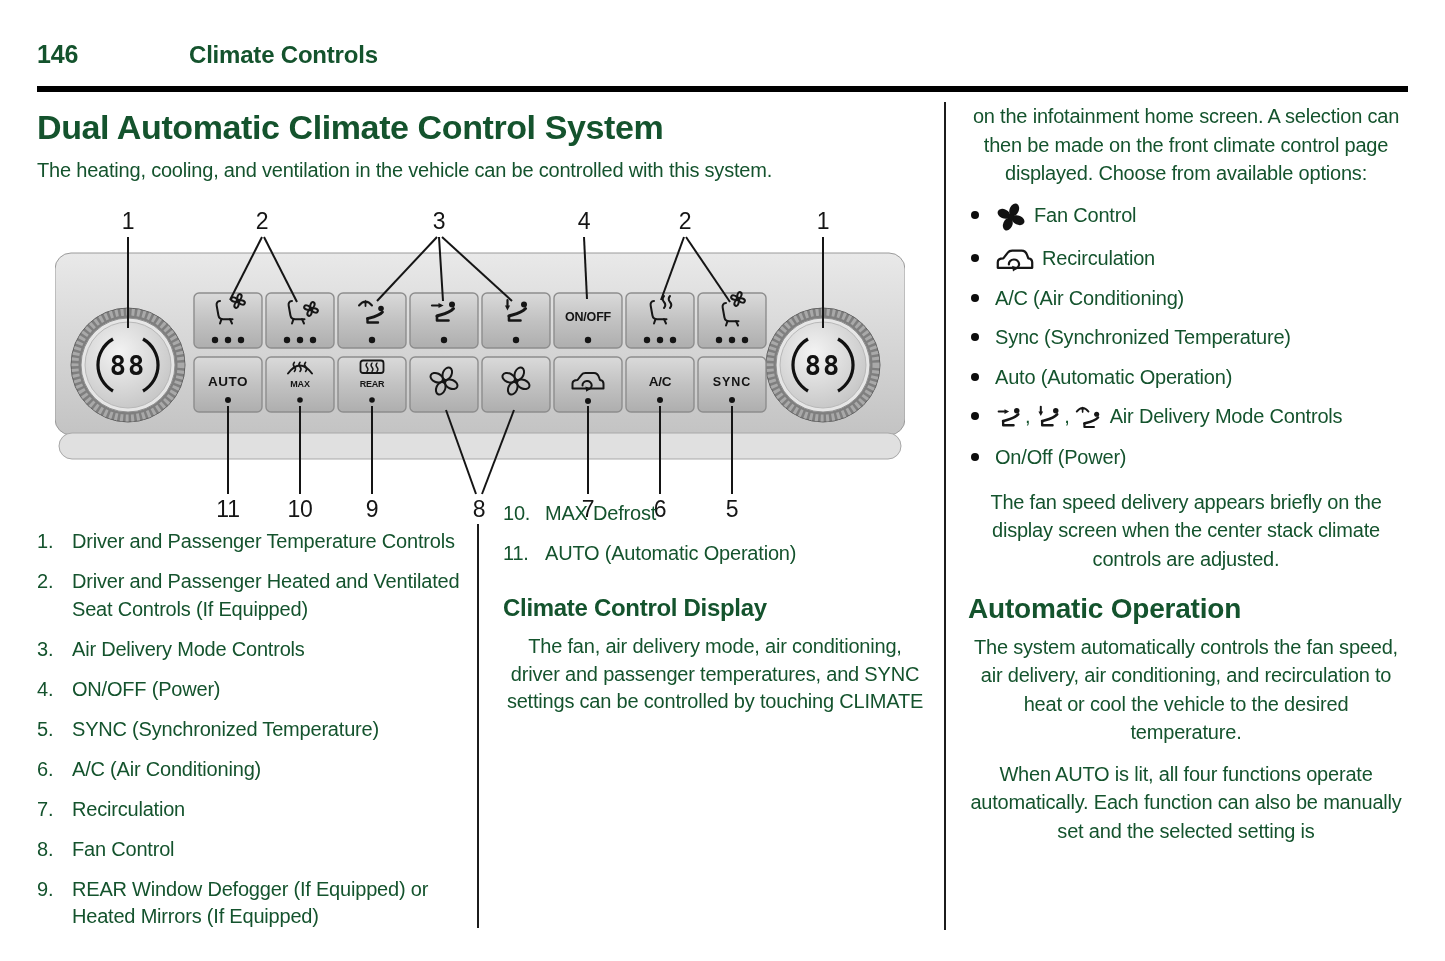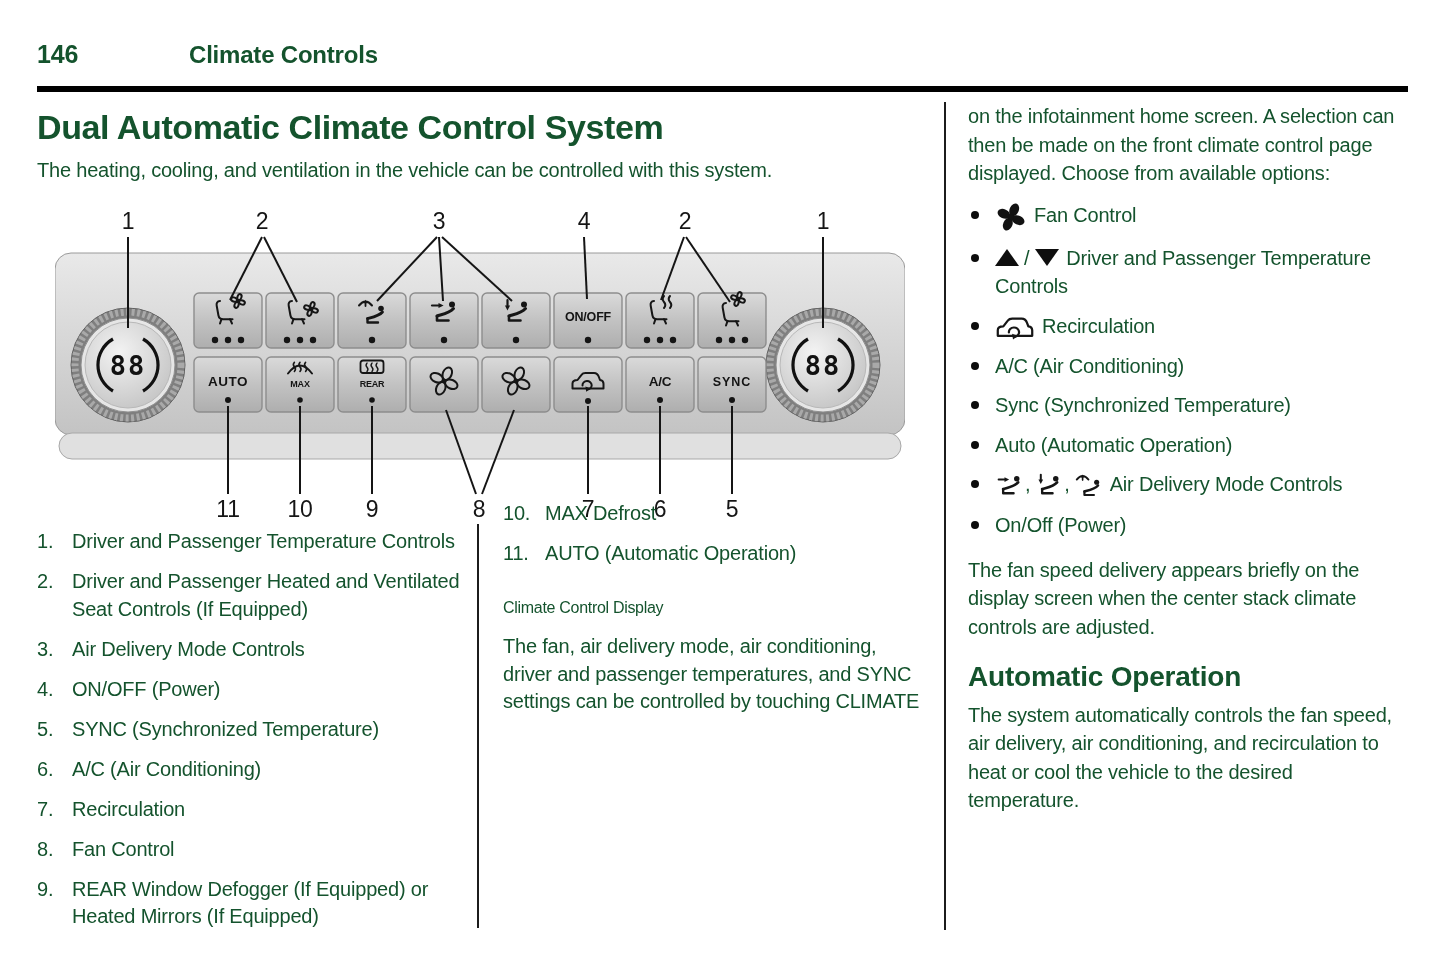--- a/index.html
+++ b/index.html
@@ -23,22 +23,22 @@
   .vdiv2{left:944px;top:102px;height:828px;}
   .col{position:absolute;font-size:20px;line-height:27.5px;}
   .col-left{left:37px;top:528px;width:432px;}
   .col-mid{left:503px;top:500px;width:424px;}
   .col-right{left:968px;top:102px;width:436px;line-height:28.5px;}
   ol.legend{list-style:none;margin:0;padding:0;}
   ol.legend li{display:flex;margin-bottom:12.5px;}
   ol.legend .num{flex:none;width:35px;}
   ol.legend.wide .num{width:42px;}
   ol.legend .lbl{flex:1;}
-  .para{margin:0 0 13px 0;}
-  .h2{font-size:16px;font-weight:normal;margin:26px 0 12px 0;letter-spacing:-0.3px;}
+  .para{margin:0 0 13px 0;text-align:center;}
+  .h2{font-size:24px;font-weight:bold;margin:26px 0 12px 0;letter-spacing:-0.3px;}
   .h3{font-size:28px;font-weight:bold;margin:22px 0 9px 0;}
   
   ul.bullets{list-style:none;margin:12px 0 0 0;padding:0;}
   ul.bullets li{display:flex;margin-bottom:11px;}
   .bdot{flex:none;width:8px;height:8px;border-radius:50%;background:#0c0c0c;margin:10px 16px 0 3px;}
   .bcontent{flex:1;}
   .ic{display:inline-block;vertical-align:middle;margin-right:7px;}
   .tri-up{display:inline-block;vertical-align:middle;width:0;height:0;
     border-left:12px solid transparent;border-right:12px solid transparent;
     border-bottom:17px solid #0e0e0e;margin:0 5px 3px 0;}
@@ -382,26 +382,20 @@
         <span class="bdot"></span>
         <span class="bcontent">
           <svg class="ic" width="32" height="32" viewBox="0 0 32 32">
               <use href="#sym-fan-f"></use>
             </svg><span>Fan Control</span>
         </span>
       </li>
       <li>
         <span class="bdot"></span>
         <span class="bcontent">
-          <span class="tri-up"></span><span class="sep">/</span><span class="tri-down"></span><span>Driver and Passenger Temperature Controls</span>
-        </span>
-      </li>
-      <li>
-        <span class="bdot"></span>
-        <span class="bcontent">
           <svg class="ic" width="40" height="27" viewBox="0 0 36 24">
               <use href="#sym-recirc"></use>
             </svg><span>Recirculation</span>
         </span>
       </li>
       <li>
         <span class="bdot"></span>
         <span class="bcontent"><span>A/C (Air Conditioning)</span></span>
       </li>
       <li>
@@ -426,15 +420,16 @@
       </li>
       <li>
         <span class="bdot"></span>
         <span class="bcontent"><span>On/Off (Power)</span></span>
       </li>
     </ul>
 
     <p class="para" style="margin-top:16px">The fan speed delivery appears briefly on the display screen when the center stack climate controls are adjusted.</p>
     <div class="h3">Automatic Operation</div>
     <p class="para">The system automatically controls the fan speed, air delivery, air conditioning, and recirculation to heat or cool the vehicle to the desired temperature.</p>
+    <p class="para">When AUTO is lit, all four functions operate automatically. Each function can also be manually set and the selected setting is</p>
   </div>
 
 </div>
 
 </body></html>

